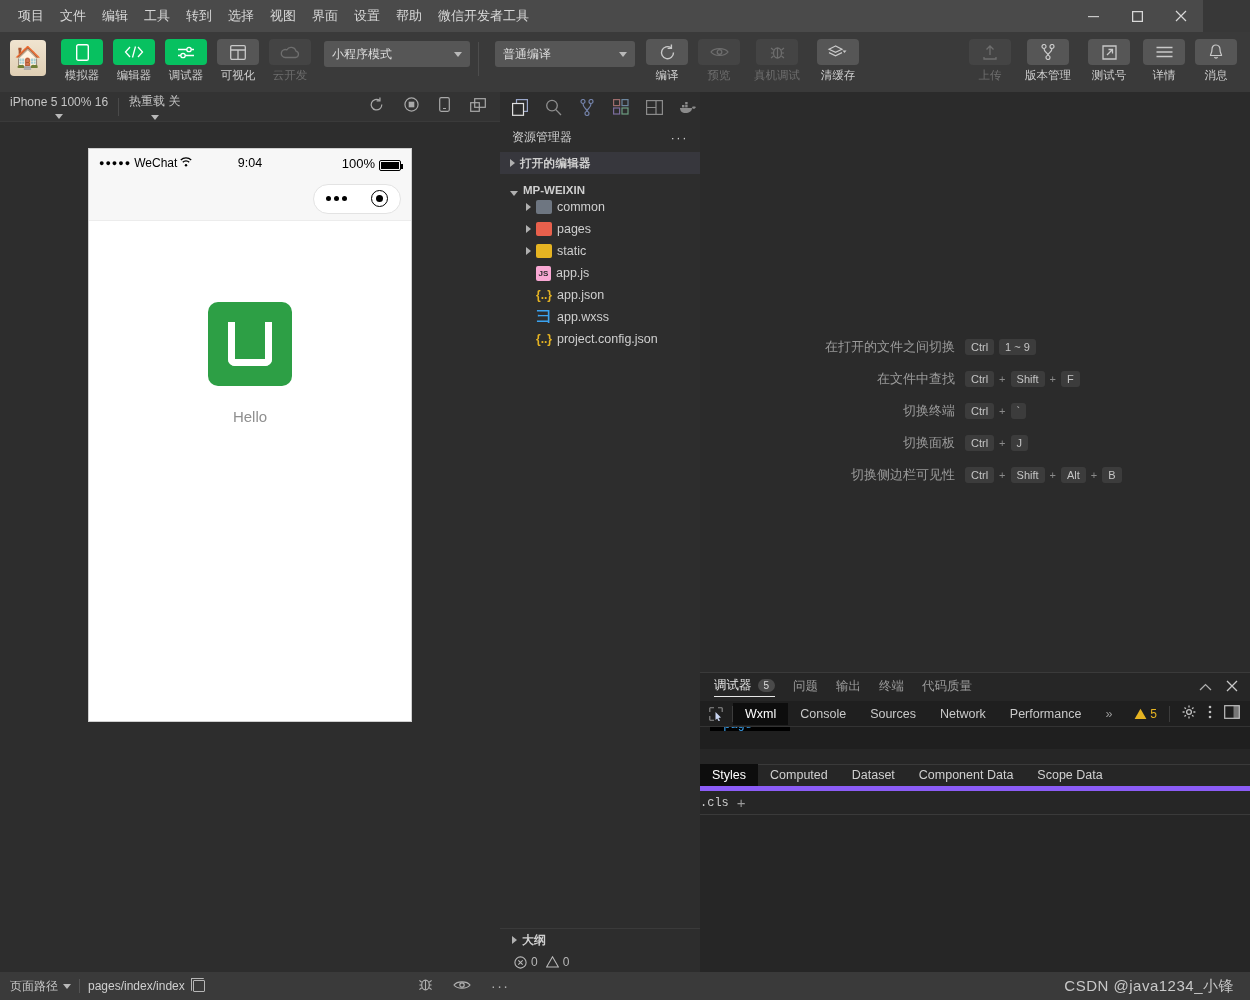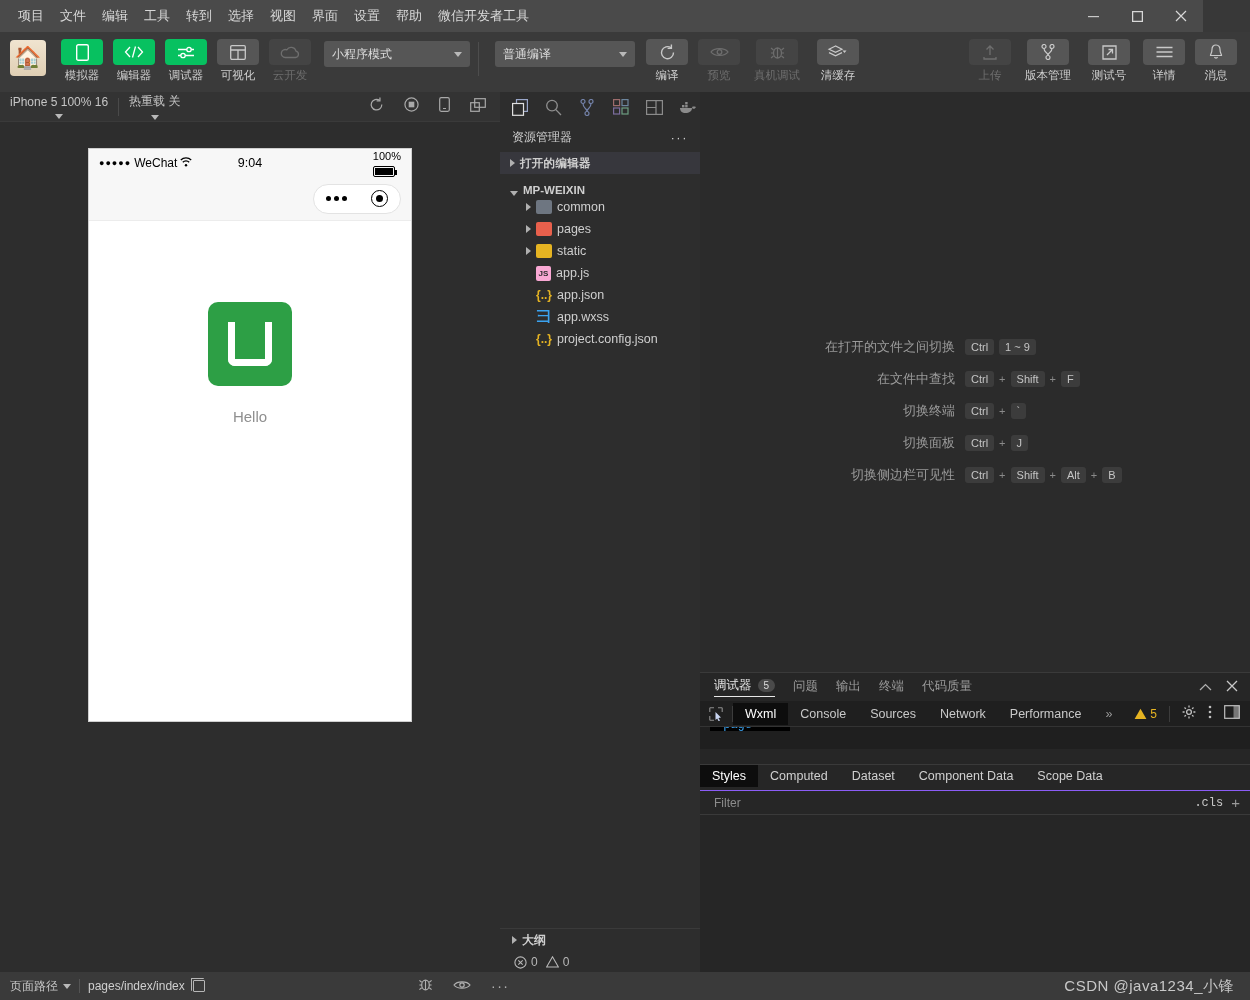--- a/index.html
+++ b/index.html
@@ -78,21 +78,21 @@
     position: absolute; left: 89px; top: 57px; width: 322px; height: 572px;
     background: #ffffff; box-shadow: 0 0 0 1px #cfcfcf;
   }
   .phone-status {
     height: 28px; background: #f7f7f7; display: flex; align-items: center; padding: 0 10px;
     font-family: "Liberation Sans", sans-serif; font-size: 12px; color: #000;
   }
   .dots { letter-spacing: 1px; font-size: 9px; }
   .ps-left { display:flex; align-items:center; gap:3px; }
   .ps-center { position:absolute; left:0; right:0; text-align:center; font-size: 12.5px; font-weight: 500; pointer-events:none; }
-  .ps-right { margin-left:auto; display:flex; align-items:flex-start; gap:4px; font-size:11px;flex-direction:column; }
+  .ps-right { margin-left:auto; display:flex; align-items:flex-end; gap:4px; font-size:13px; }
   .battery { width:22px; height:11px; border:1.5px solid #000; border-radius:2px; position:relative; }
   .battery::after { content:""; position:absolute; right:-3px; top:3px; width:2px; height:5px; background:#000; }
   .battery i { display:block; position:absolute; left:1px; top:1px; bottom:1px; right:1px; background:#000; }
   .phone-nav {
     height: 44px; background: #f7f7f7; display: flex; align-items: center; position: relative;
     border-bottom: 1px solid #ececec;
   }
   .nav-title { position:absolute; left:0; right:0; text-align:center; font-size:14px; color:#000; }
   .capsule {
     position:absolute; right:10px; width:88px; height:30px; border:1px solid #e3e3e3; border-radius:15px;
@@ -154,21 +154,21 @@
   .dt-ins { width:32px; height:26px; display:flex; align-items:center; justify-content:center; }
   .dt-vsep { width:1px; height:16px; background:#3c3c3c; }
   .dt-tab { color:#c9c9c9; font-size:12.5px; padding: 4px 12px; }
   .dt-tab.active { background:#0d0d0d; color:#fff; }
   .dt-right { margin-left:auto; display:flex; align-items:center; gap:12px; padding-right:10px; color:#c0c0c0; font-size:12px; }
   .warn { color:#e6b422; display:flex; align-items:center; gap:3px; }
   .wxml-view { height: 22px; background:#1f1f1f; overflow:hidden; position:relative; }
   .wxml-tag { position:absolute; left:16px; top:-9px; color:#3ba3f0; font-family:"Liberation Mono", monospace; font-size:12px; }
   .wxml-sel { position:absolute; left:10px; top:0; width:80px; height:4px; background:#000; }
   .styles-gap { height: 16px; background:#262626; border-bottom:1px solid #3a3a3a; }
-  .style-tabs { height:26px; display:flex; align-items:flex-start; background:#262626; border-bottom:1px solid #8b5cf6; }
+  .style-tabs { height:26px; display:flex; align-items:flex-end; background:#262626; border-bottom:5px solid #8b5cf6; }
   .st-tab { color:#d0d0d0; font-size:12.5px; padding: 4px 12px; }
   .st-tab.active { background:#0d0d0d; color:#fff; }
   .filter-row { height:24px; display:flex; align-items:center; background:#262626; border-bottom:1px solid #3a3a3a; }
   .filter-in { flex:1; color:#8d8d8d; font-size:12px; padding-left:14px; }
   .cls { color:#c9c9c9; font-family:"Liberation Mono", monospace; font-size:12px; padding-right:8px; }
   .plus-ico { color:#9a9a9a; font-size:15px; padding-right:10px; }
 
   
   .statusbar { position:absolute; bottom:0; left:0; width:1250px; height:28px; background:#3a3a3a; display:flex; align-items:center; }
   .sb-left { display:flex; align-items:center; gap:8px; padding-left:10px; color:#c5c5c5; font-size:12px; }
@@ -706,21 +706,20 @@
 
     <div class="style-tabs">
       <span class="st-tab active">Styles</span>
       <span class="st-tab">Computed</span>
       <span class="st-tab">Dataset</span>
       <span class="st-tab">Component Data</span>
       <span class="st-tab">Scope Data</span>
     </div>
 
     <div class="filter-row">
-      <span class="filter-in">Filter</span>
       <span class="cls">.cls</span>
       <span class="plus-ico">+</span>
     </div>
   </div>
 
   <div class="statusbar">
     <div class="sb-left">
       <span style="display:flex;align-items:center;gap:5px;">
         <span>页面路径</span>
         <span class="caret"></span>

